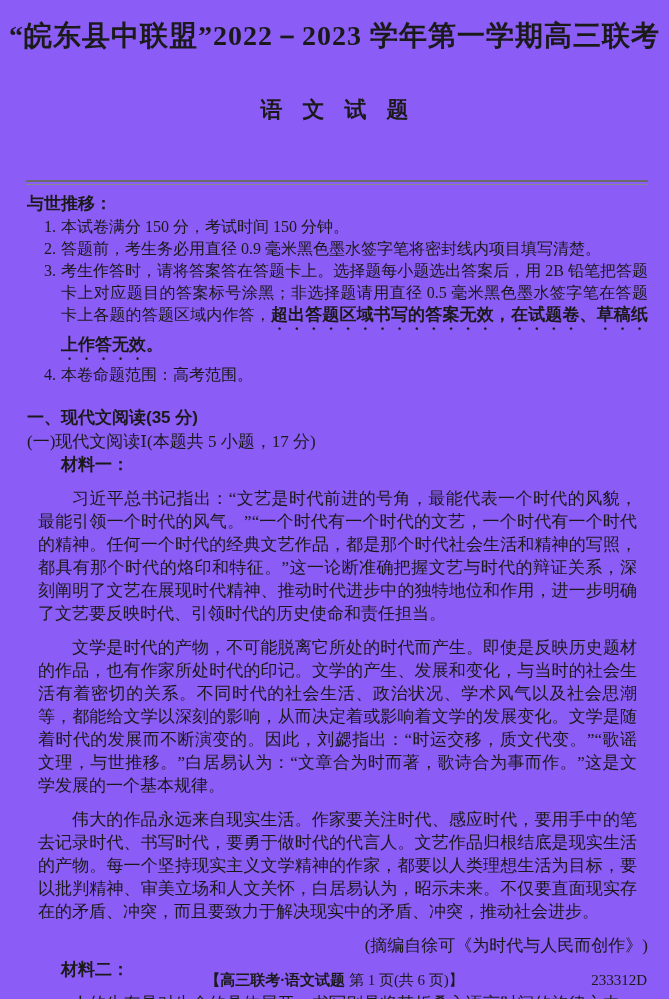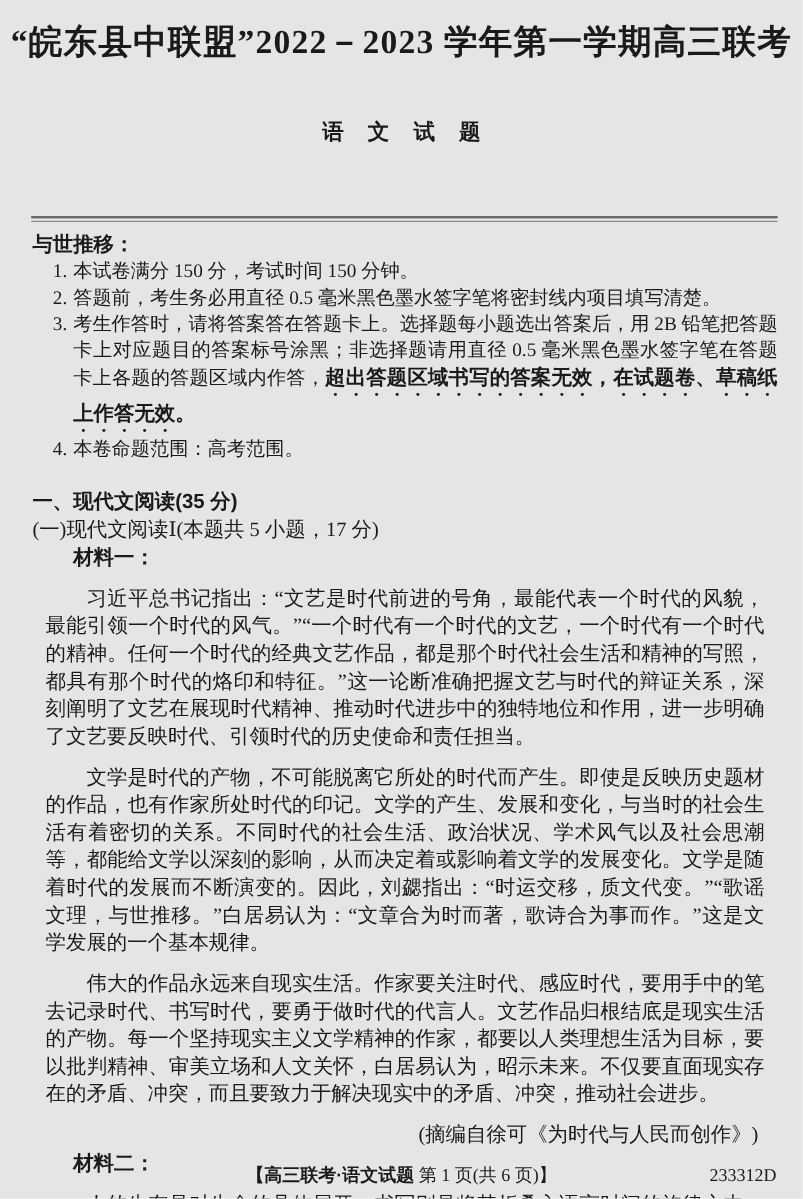--- a/index.html
+++ b/index.html
@@ -1,38 +1,38 @@
 <!DOCTYPE html>
 <html><head>
 <meta charset="utf-8">
 <style>
   html, body { margin: 0; padding: 0; background: #ffffff; }
   .page {
     position: relative;
     width: 669px;
     height: 999px;
     margin: 0 auto;
-    background: #e5e5e5;
+    background: #8b5cf6;
     color: #1a1a1a;
     font-family: "Liberation Serif", "DejaVu Serif", serif;
     overflow: hidden;
   }
   .main-title {
     margin: 0;
     padding-top: 16px;
     text-align: center;
     font-size: 28px;
     font-weight: 600;
     letter-spacing: 1px;
     line-height: 40px;
   }
   .subject-title {
     margin: 36px 0 0 0;
     text-align: center;
-    font-size: 18px;
+    font-size: 22px;
     font-weight: 700;
     letter-spacing: 20px;
     text-indent: 20px;
     line-height: 36px;
     font-family: "Liberation Sans", "DejaVu Sans", sans-serif;
   }
   .double-rule {
     margin: 52px 21px 0 26px;
     height: 2px;
     border-top: 2px solid #6a6a6a;
@@ -85,21 +85,21 @@
     margin: 11px;
     font-size: 17px;
     line-height: 23px;
     text-align: justify;
     text-indent: 2em;
   }
   .source-line {
     font-size: 17px;
     line-height: 23px;
     text-align: right;
-    margin: 1px 16px;
+    margin: 1px 0;
   }
   .footer {
     position: absolute;
     left: 0;
     right: 0;
     bottom: 8px;
     height: 22px;
     font-size: 15px;
     line-height: 22px;
   }
@@ -120,21 +120,21 @@
 
   <div class="double-rule"></div>
 
   <div>
     <div class="notice-heading">与世推移：</div>
     <div class="notice-list">
       <div class="notice-item">
         <span class="num">1.</span><span>本试卷满分 150 分，考试时间 150 分钟。</span>
       </div>
       <div class="notice-item">
-        <span class="num">2.</span><span>答题前，考生务必用直径 0.5 毫米黑色墨水签字笔将密封线内项目填写清楚。</span>
+        <span class="num">2.</span><span>答题前，考生务必用直径 0.9 毫米黑色墨水签字笔将密封线内项目填写清楚。</span>
       </div>
       <div class="notice-item">
         <span class="num">3.</span><span>考生作答时，请将答案答在答题卡上。选择题每小题选出答案后，用 2B 铅笔把答题卡上对应题目的答案标号涂黑；非选择题请用直径 0.5 毫米黑色墨水签字笔在答题卡上各题的答题区域内作答，</span><span class="notice-em">超出答题区域书写的答案无效，在试题卷、草稿纸上作答无效。</span>
       </div>
       <div class="notice-item">
         <span class="num">4.</span><span>本卷命题范围：高考范围。</span>
       </div>
     </div>
   </div>
 

